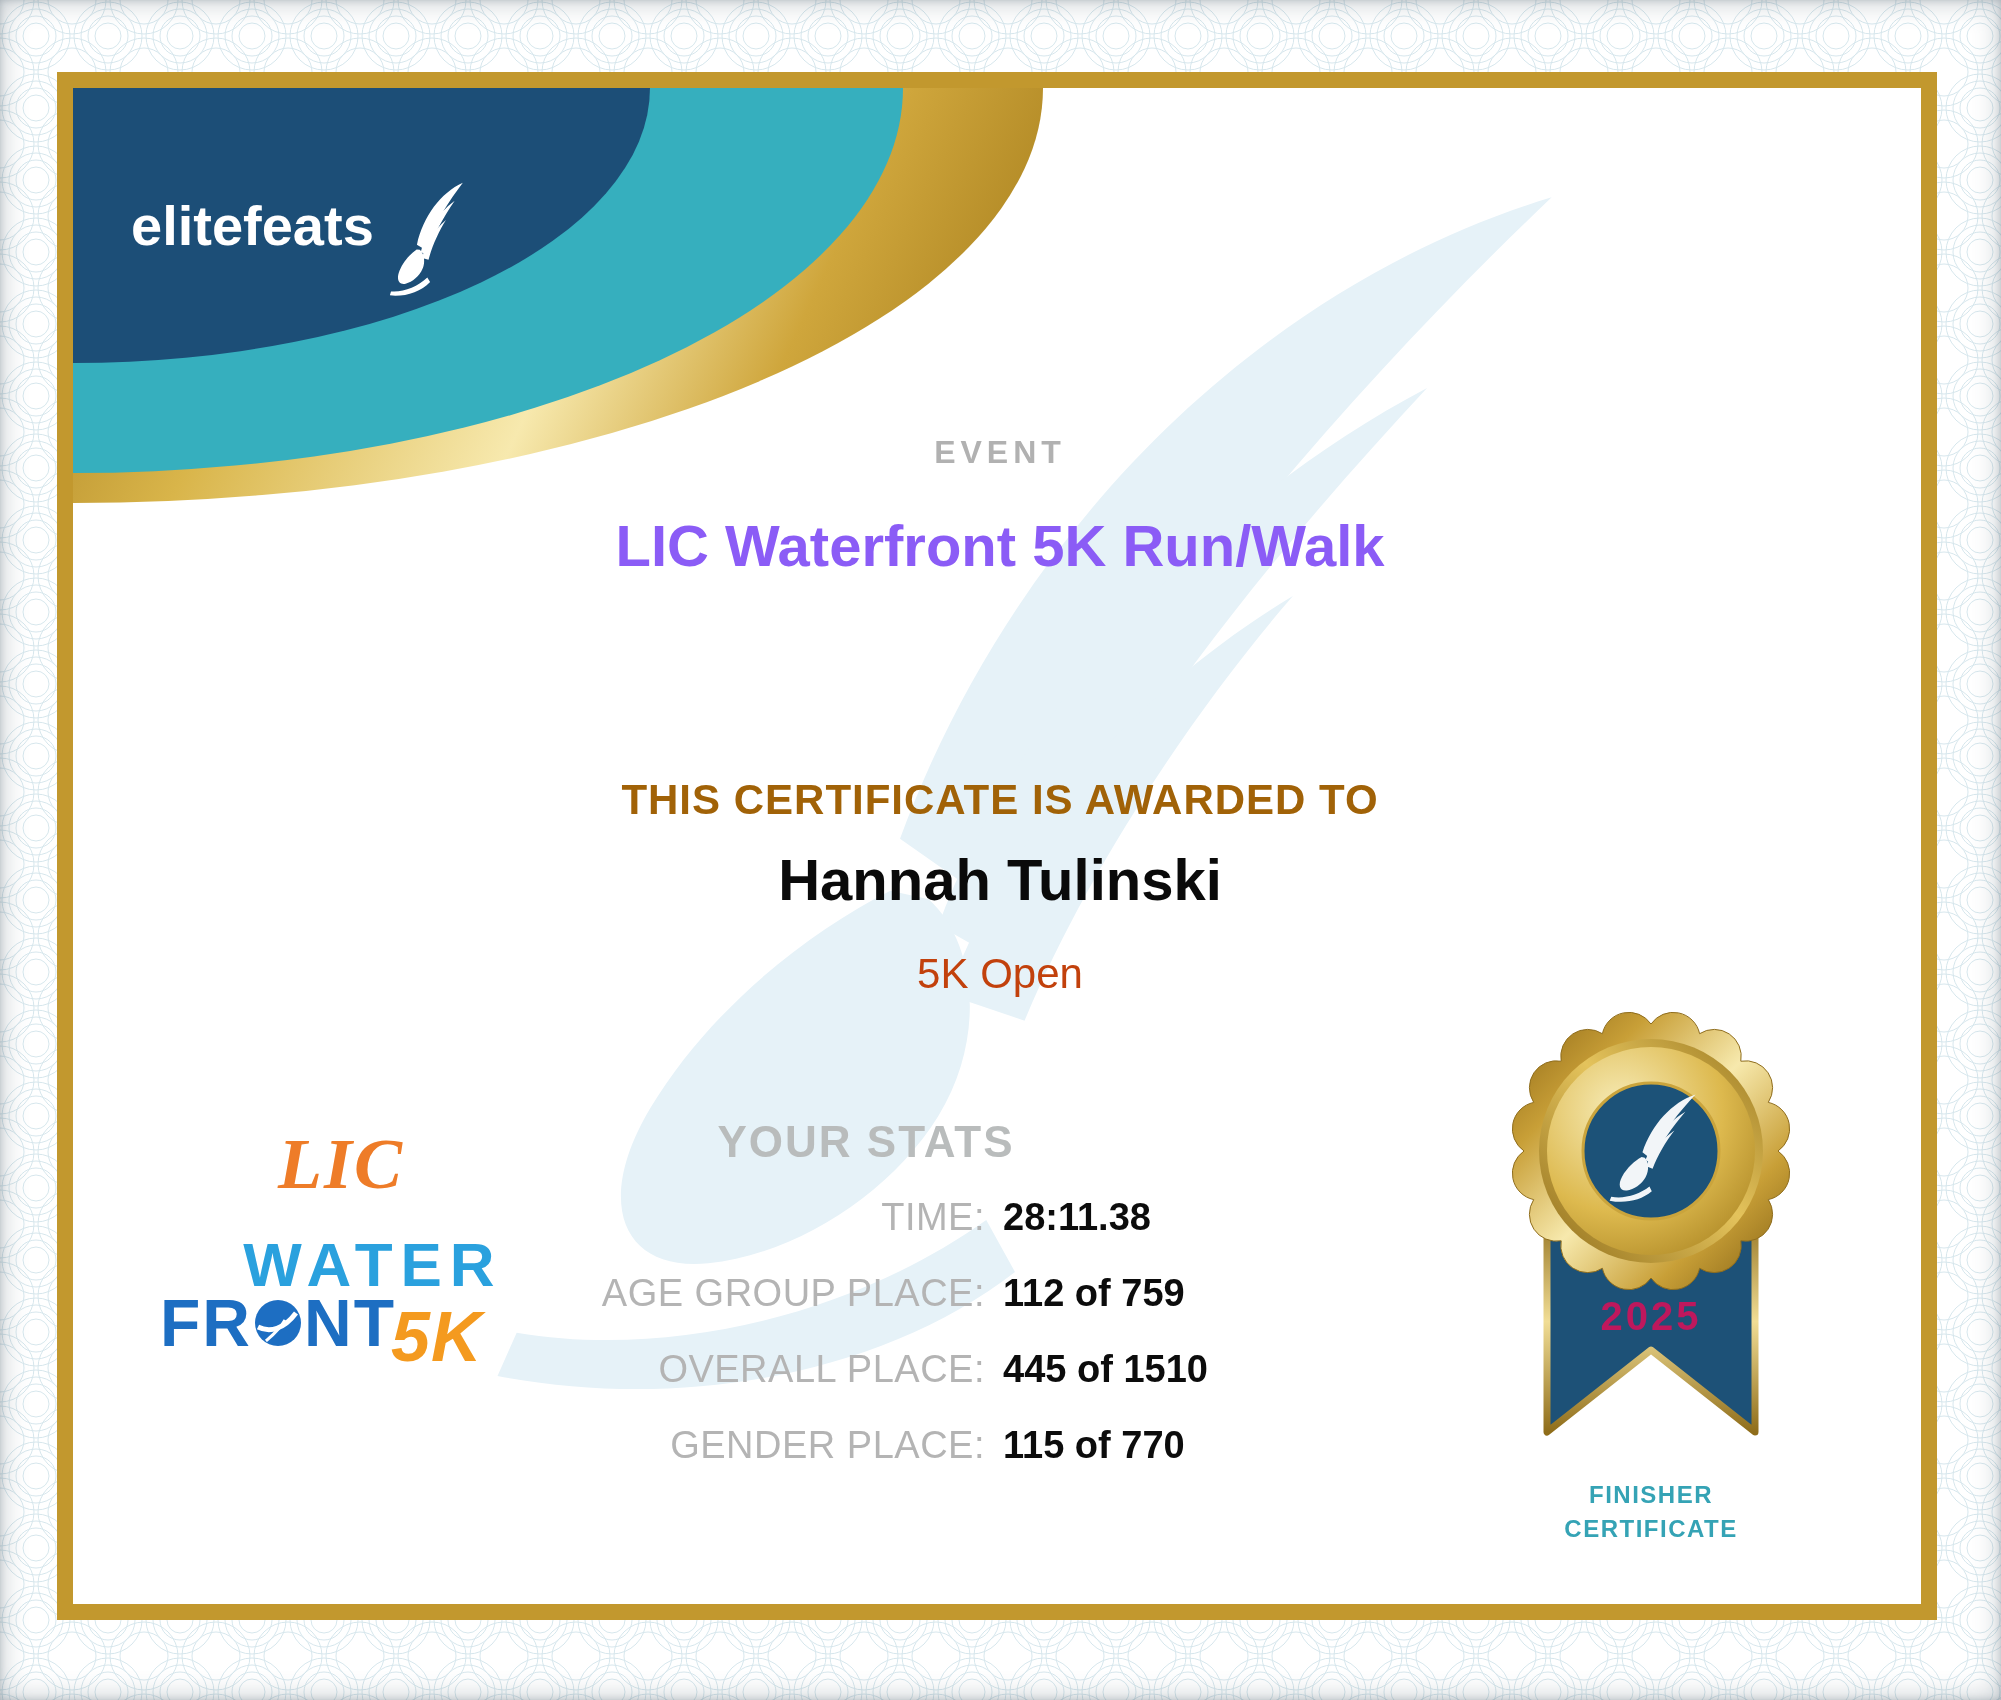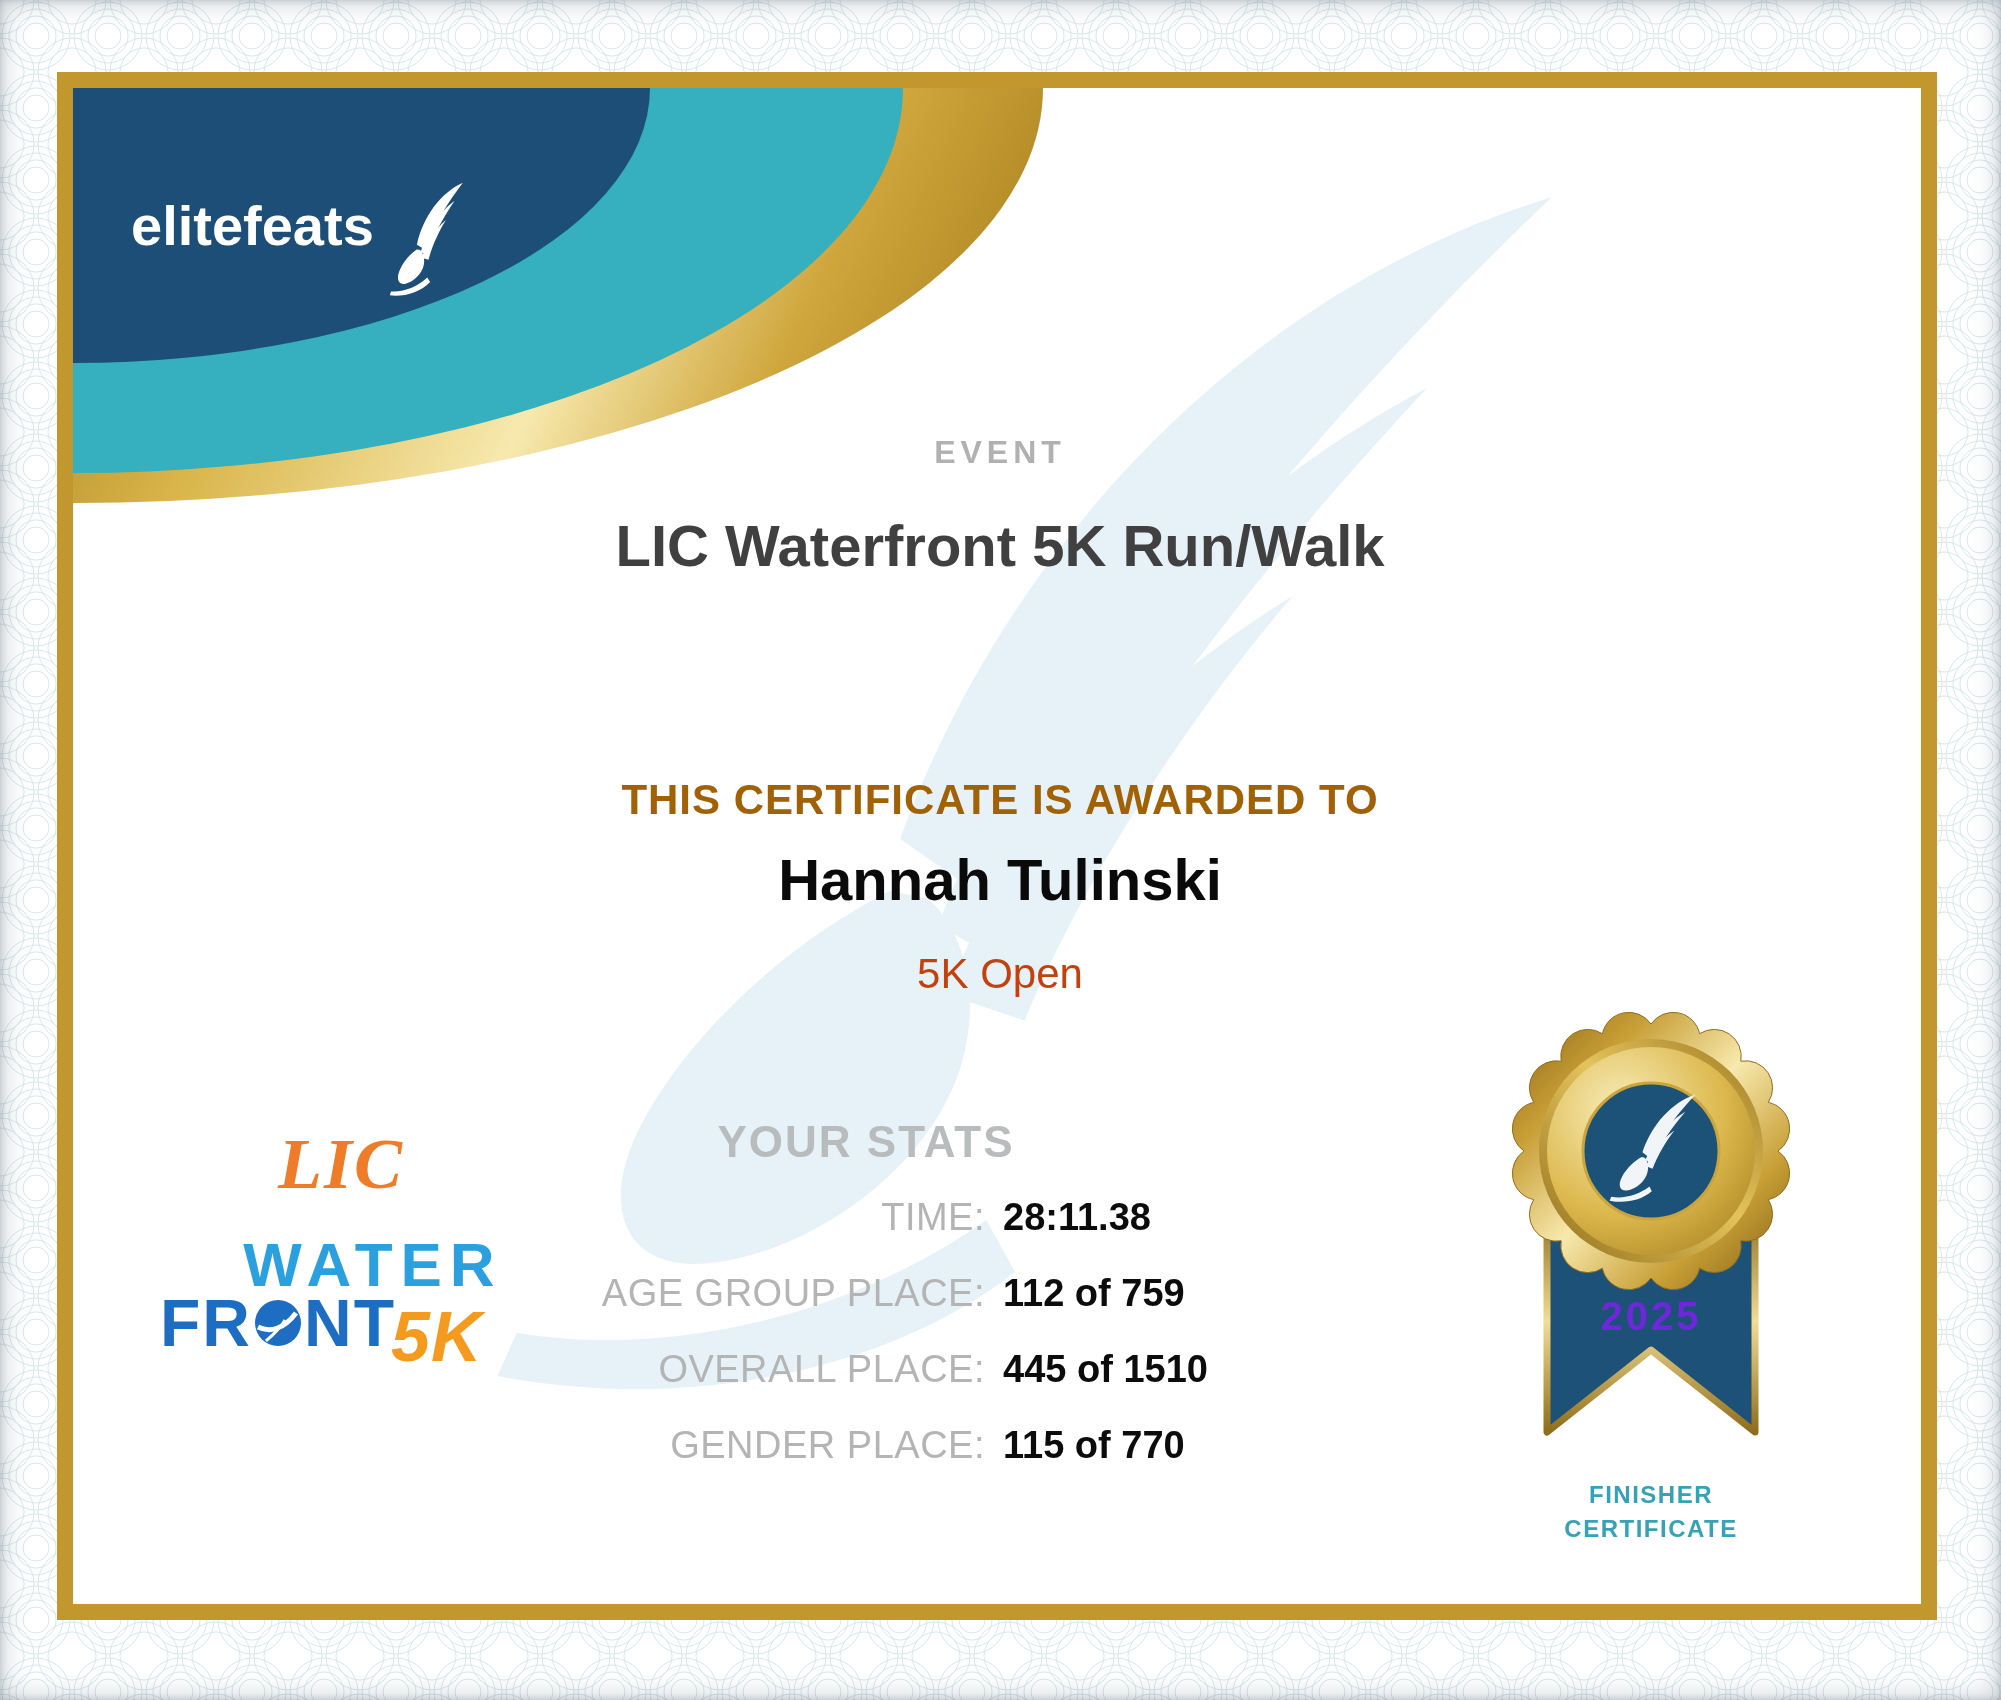--- a/index.html
+++ b/index.html
@@ -21,21 +21,21 @@
   .corner-teal{width:830px;height:385px;z-index:3;background:#36afbe;}
   .corner-navy{width:577px;height:275px;z-index:4;background:#1c4e77;}
   .brand{position:absolute;left:58px;top:98px;z-index:5;display:flex;align-items:flex-start;}
   .brand-text{color:#ffffff;font-weight:bold;font-size:56px;line-height:80px;letter-spacing:0px;white-space:nowrap;}
   .brand-shoe{margin-left:6px;margin-top:-18px;transform:rotate(-6deg);}
   
   .watermark{position:absolute;left:367px;top:92px;z-index:1;}
   
   .cline{position:absolute;white-space:nowrap;transform:translateX(-50%);z-index:6;}
   .event-label{left:927px;top:346px;font-size:32px;font-weight:bold;letter-spacing:5px;color:#b1b1b1;}
-  .event-title{left:927px;top:424px;font-size:58px;font-weight:bold;color:#404040;letter-spacing:0px;}
+  .event-title{left:927px;top:424px;font-size:58px;font-weight:bold;color:#8b5cf6;letter-spacing:0px;}
   .awarded{left:927px;top:688px;font-size:42px;font-weight:bold;letter-spacing:1px;color:#a16207;}
   .name{left:927px;top:758px;font-size:58px;font-weight:bold;color:#0a0a0a;}
   .division{left:927px;top:862px;font-size:42px;font-weight:normal;color:#c2410c;}
   .stats-heading{left:793px;top:997px;font-size:44px;font-weight:bold;letter-spacing:2px;color:#b9bcbc;margin-top:32px;}
   
   .stats{position:absolute;left:280px;top:1084px;width:1150px;z-index:6;margin-top:24px;}
   .stat-row{display:flex;align-items:baseline;height:48px;margin-bottom:28px;}
   .stat-label{width:632px;text-align:right;font-size:38px;letter-spacing:.5px;color:#b4b4b4;}
   .stat-value{margin-left:18px;font-size:38px;font-weight:bold;color:#0c0c0c;}
   
@@ -46,21 +46,21 @@
   .lic-water{position:absolute;left:220px;top:106px;transform:translateX(-50%);
     font-size:62px;font-weight:bold;color:#2aa1de;letter-spacing:8px;white-space:nowrap;}
   .front-row{position:absolute;left:7px;top:162px;display:flex;align-items:center;
     font-size:66px;font-weight:bold;color:#1d6ec2;letter-spacing:2px;white-space:nowrap;}
   .globe{margin:0 2px;display:block;}
   .fivek{position:absolute;left:238px;top:174px;font-size:70px;font-weight:bold;font-style:italic;
     color:#f49a1f;letter-spacing:1px;white-space:nowrap;}
   
   .medal-svg{position:absolute;left:1428px;top:923px;z-index:7;}
   .medal-year{position:absolute;left:1578px;top:1206px;transform:translateX(-50%);z-index:8;
-    font-size:40px;font-weight:bold;color:#6d28d9;letter-spacing:3px;}
+    font-size:40px;font-weight:bold;color:#be185d;letter-spacing:3px;}
   .medal-caption{position:absolute;left:1578px;top:1390px;transform:translateX(-50%);z-index:8;
     text-align:center;font-size:24px;line-height:34px;font-weight:bold;letter-spacing:1.5px;color:#35a3b5;white-space:nowrap;}
 </style>
 </head>
 <body>
 
 <svg width="0" height="0" style="position:absolute">
   <defs>
     <g id="wf">
       <path d="M116,2 C86,12 60,40 48,76 L57,83 C73,52 96,23 116,2 Z"></path>

